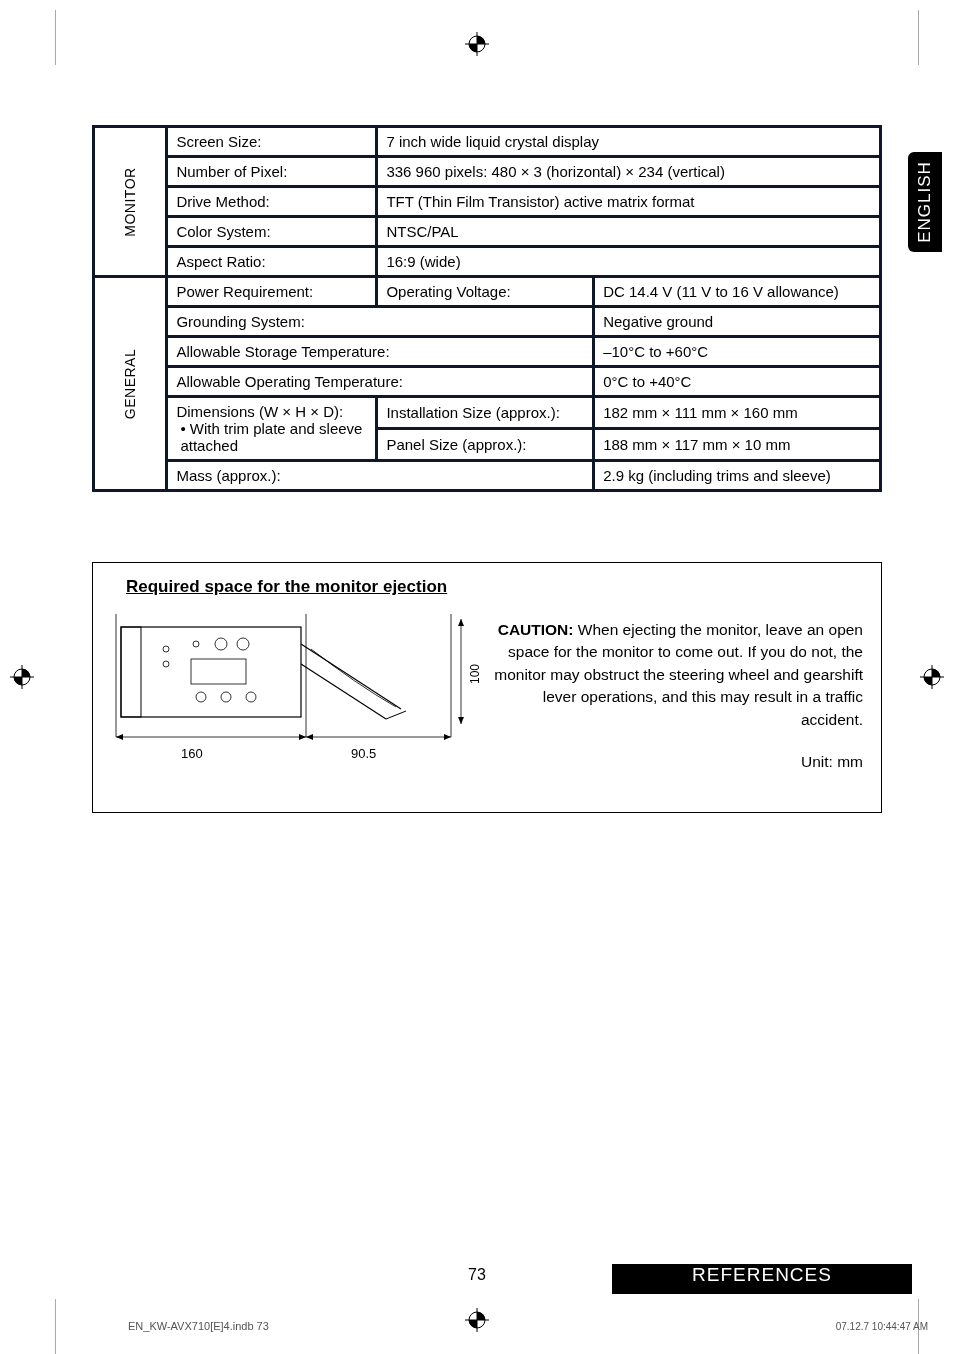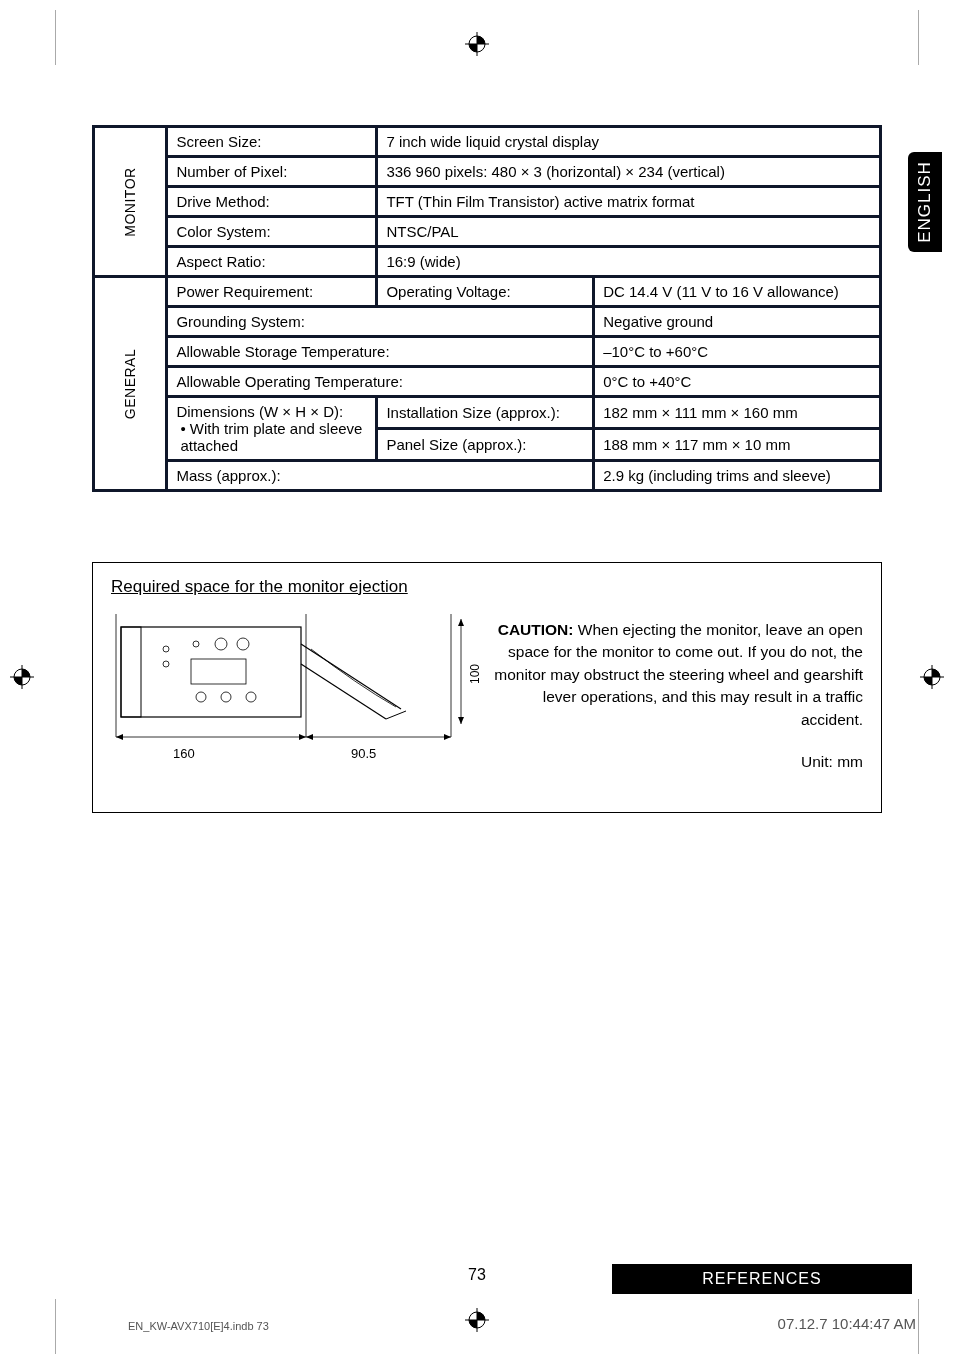--- a/index.html
+++ b/index.html
@@ -90,36 +90,37 @@
   .diagbox {
     margin-top: 70px;
     border: 1.5px solid #000;
     padding: 14px 18px 18px 18px;
     display: flex;
     gap: 22px;
   }
   .diagbox .left { flex: 0 0 auto; }
   .diagbox h3 {
     font-size: 17px;
-    font-weight: normal;
+    font-weight: bold;
     text-decoration: underline;
     margin-bottom: 12px;
+    margin-left: 15px;
   }
   .drawing {
     position: relative;
     width: 360px;
     height: 150px;
   }
   .drawing svg { position:absolute; top:0; left:0; }
   .dimlabel {
     position: absolute;
     font-size: 13px;
     text-align: center;
   }
-  .dim160 { bottom: -2px; left: 62px; }
+  .dim160 { bottom: -2px; left: 70px; }
   .dim905 { bottom: -2px; left: 240px; }
   .dim100 { top: 48px; right: -4px; transform: rotate(-90deg); transform-origin: right center; font-size:12px; }
 
   .diagbox .right {
     flex: 1;
     font-size: 15.5px;
     line-height: 1.45;
     padding-top: 42px;
   }
   .diagbox .right p { margin-bottom: 20px; text-align: right; }
@@ -141,40 +142,39 @@
   }
 
   .refbar {
     position: absolute;
     bottom: 60px;
     right: 42px;
     width: 300px;
     height: 30px;
     background: #000;
     color: #fff;
-    font-size: 16px;
+    font-size: 19px;
     letter-spacing: 1px;
     display: flex;
-    align-items: center;
     justify-content: center;
   }
 
   .footer-left {
     position: absolute;
     bottom: 22px;
     left: 92px;
     font-size: 11px;
     color: #555;
     margin-left: 36px;
   }
   .footer-right {
     position: absolute;
     bottom: 22px;
-    right: 38px;
-    font-size: 15px;
+    right: 26px;
+    font-size: 10px;
     color: #555;
     margin-left: 16px;
   }
 </style>
 </head>
 <body>
 
 <div class="crop-tl2"></div>
 <div class="crop-trv"></div>
 <div class="crop-blv"></div>

